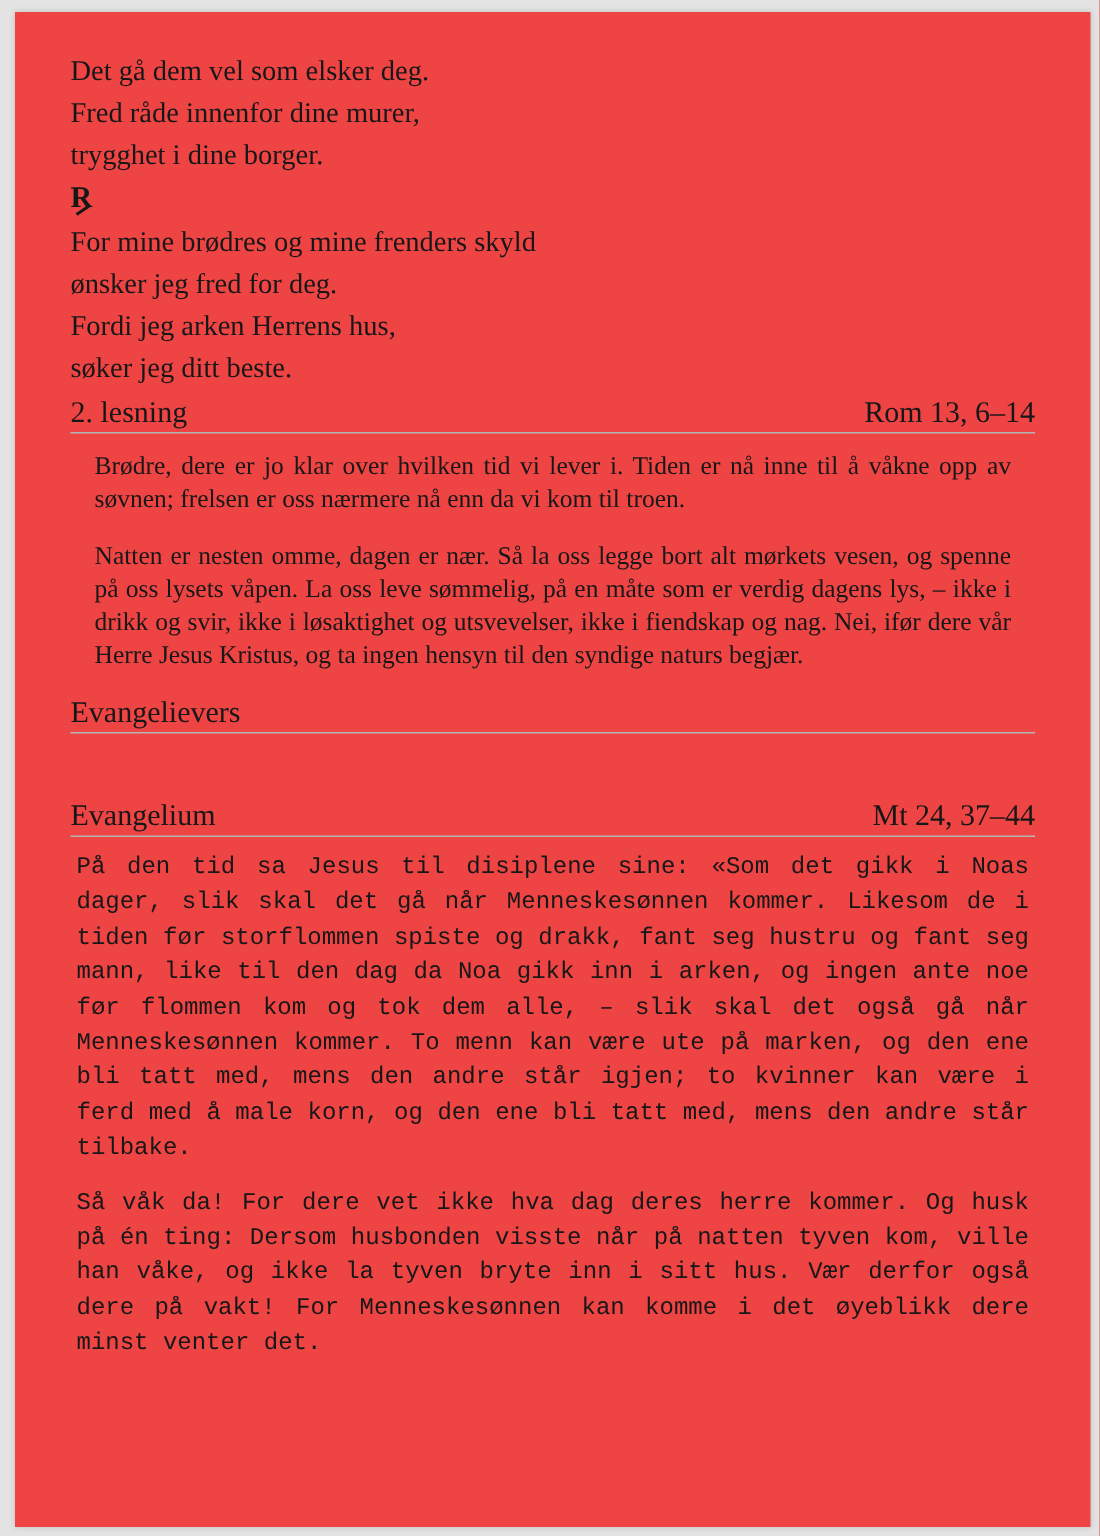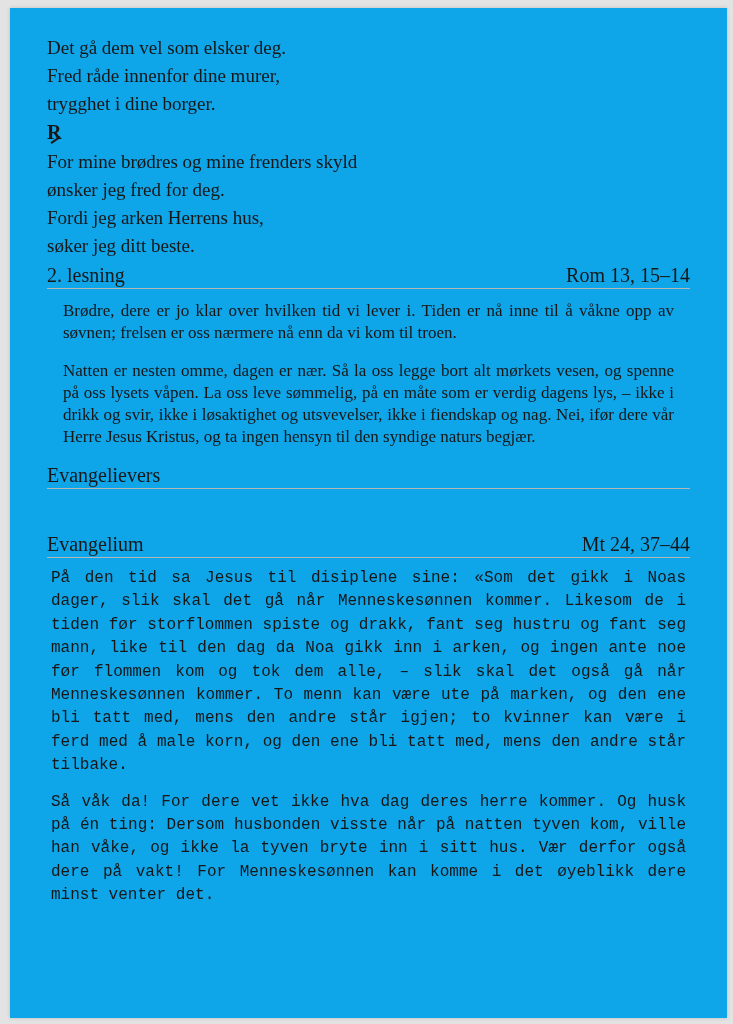--- a/index.html
+++ b/index.html
@@ -13,21 +13,21 @@
     background: #e3e3e3;
     font-family: "Liberation Serif", "DejaVu Serif", serif;
     overflow: hidden;
   }
   .page {
     position: absolute;
     top: 8px;
     left: 10px;
     right: 6px;
     bottom: 6px;
-    background: #0ea5e9;
+    background: #ef4444;
     box-shadow: 0 0 4px rgba(0,0,0,0.16);
   }
   .content {
     padding: 26px 37px 0 37px;
     color: #171717;
   }
 
   
   .psalm .line {
     font-size: 19px;
@@ -112,21 +112,21 @@
         <span class="response-symbol">R</span>
       </div>
       <div class="line">For mine brødres og mine frenders skyld</div>
       <div class="line">ønsker jeg fred for deg.</div>
       <div class="line">Fordi jeg arken Herrens hus,</div>
       <div class="line">søker jeg ditt beste.</div>
     </div>
 
     <div class="section-head head-second-reading">
       <span>2. lesning</span>
-      <span>Rom 13, 15–14</span>
+      <span>Rom 13, 6–14</span>
     </div>
     <p class="reading-para first">Brødre, dere er jo klar over hvilken tid vi lever i. Tiden er nå inne til å våkne opp av søvnen; frelsen er oss nærmere nå enn da vi kom til troen.</p>
     <p class="reading-para">Natten er nesten omme, dagen er nær. Så la oss legge bort alt mørkets vesen, og spenne på oss lysets våpen. La oss leve sømmelig, på en måte som er verdig dagens lys, – ikke i drikk og svir, ikke i løsaktighet og utsvevelser, ikke i fiendskap og nag. Nei, ifør dere vår Herre Jesus Kristus, og ta ingen hensyn til den syndige naturs begjær.</p>
 
     <div class="section-head head-acclamation">
       <span>Evangelievers</span>
     </div>
 
     <div class="section-head head-gospel">
       <span>Evangelium</span>

